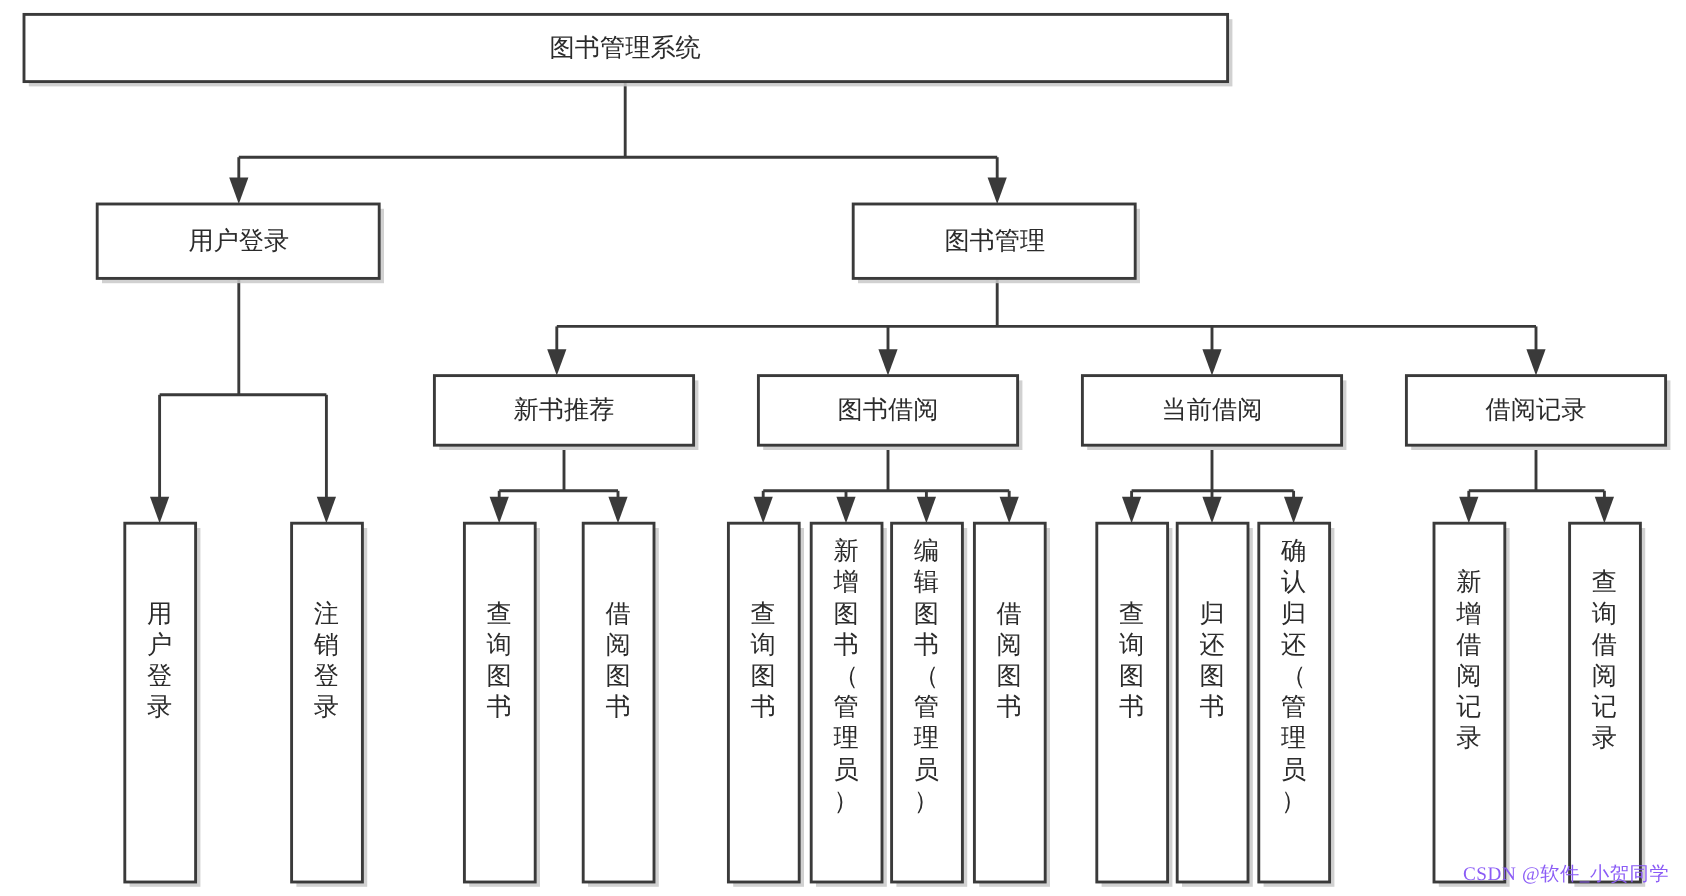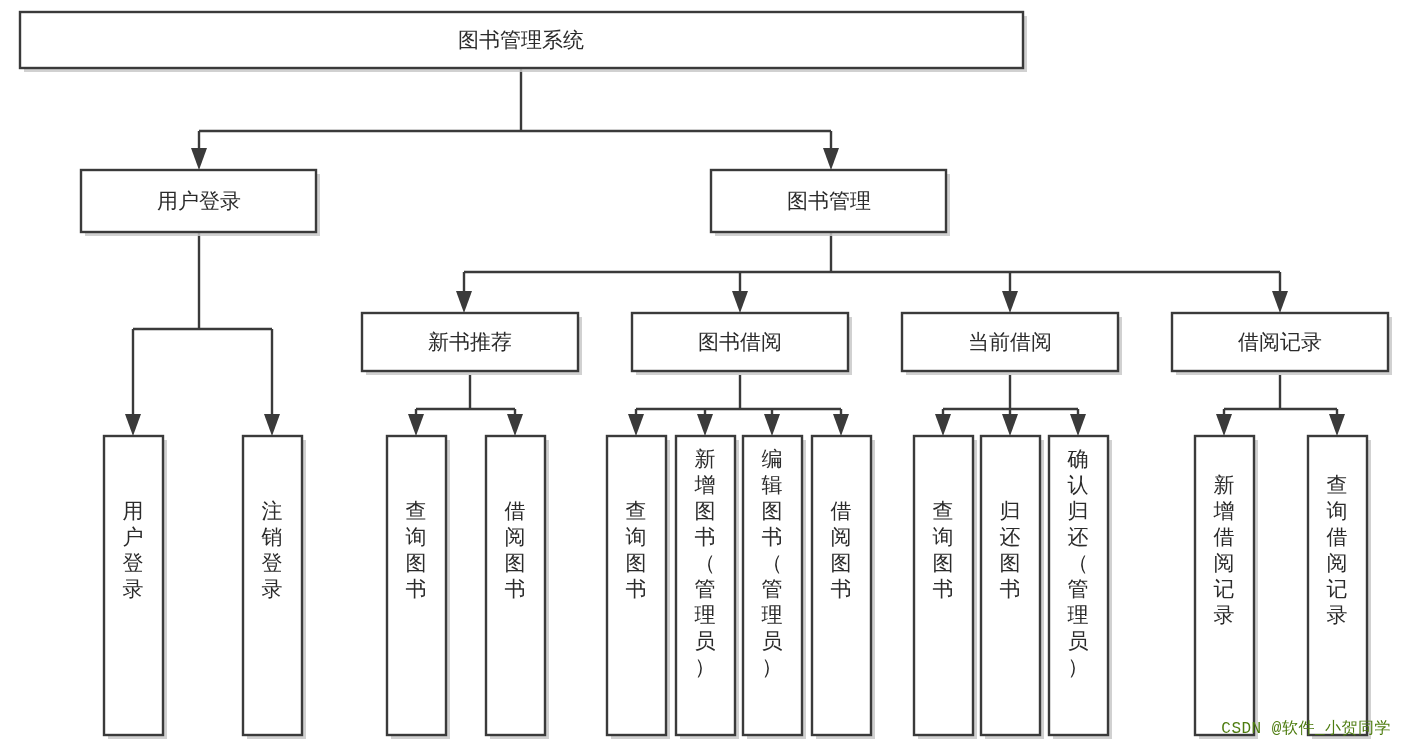--- a/index.html
+++ b/index.html
@@ -53,23 +53,23 @@
   .node-label-vertical {
     font-family: "Liberation Sans", "DejaVu Sans", sans-serif;
     fill: #2b2b2b;
     font-size: 21px;
     text-anchor: middle;
   }
   .watermark-text {
     position: absolute;
     right: 14px;
     bottom: 8px;
-    font-family: Liberation Mono, monospace;
+    font-family: Liberation Serif, serif;
     font-size: 16px;
-    color: #4d7c0f;
+    color: #8b5cf6;
     white-space: nowrap;
     letter-spacing: 0.5px;
     margin-left: 48px;
   }
 </style>
 </head>
 <body>
 
 <div id="diagram-root">
 

